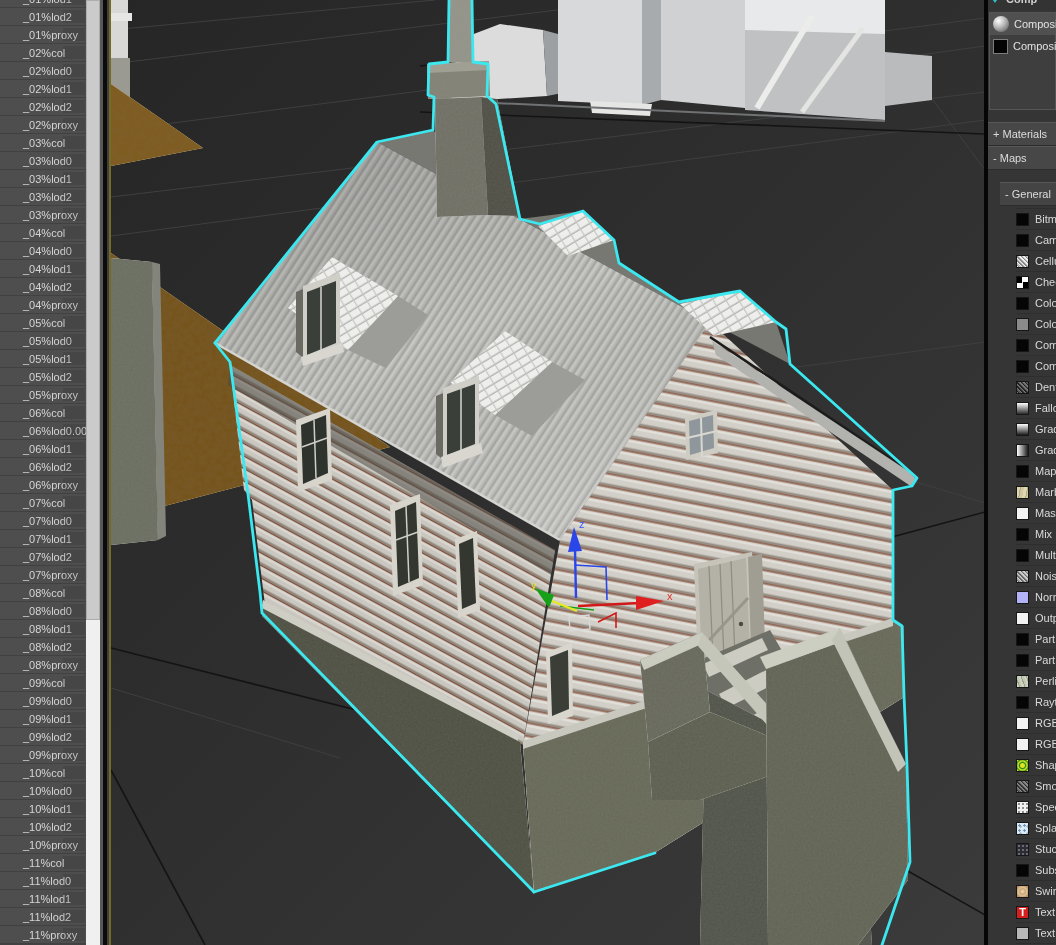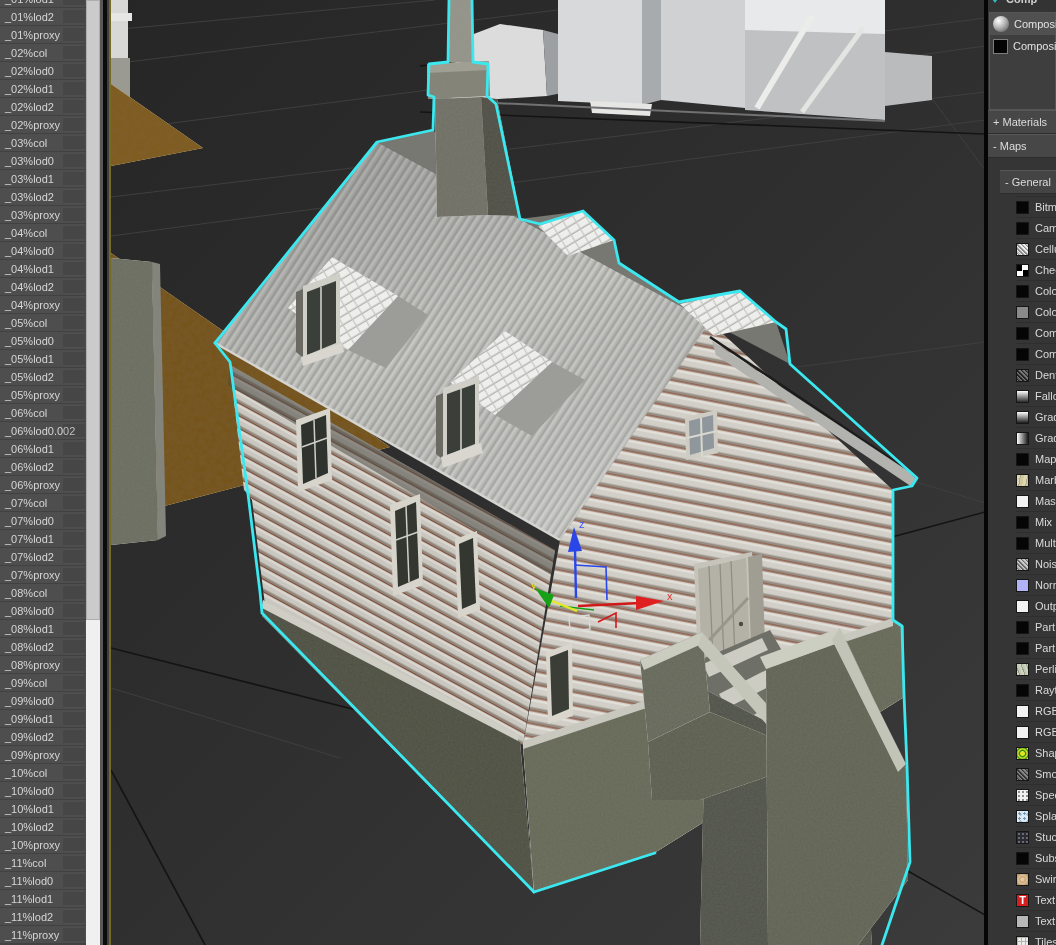--- a/index.html
+++ b/index.html
@@ -1,21 +1,21 @@
 <!DOCTYPE html>
 <html><head>
 <meta charset="utf-8">
 <style>
   html,body{margin:0;padding:0;background:#222;}
   #stage{position:relative;width:1056px;height:945px;overflow:hidden;
          font-family:"Liberation Sans",sans-serif;background:#2f2f2f;}
   
   #left-list{position:absolute;left:0;top:0;width:86px;height:945px;background:#424242;overflow:hidden;}
   #left-list .inner{margin-top:-10px;}
-  .lrow{height:18px;line-height:18px;font-size:11px;color:#d6d6d6;padding-left:5px;
+  .lrow{height:18px;line-height:18px;font-size:11px;color:#d6d6d6;padding-left:23px;
         background:#4e4e4e;border-bottom:1px solid #414141;box-sizing:border-box;position:relative;white-space:nowrap;}
   .lrow::after{content:"";position:absolute;right:1px;top:2px;bottom:2px;width:22px;background:rgba(0,0,0,0.10);}
   
   #vscroll{position:absolute;left:86px;top:0;width:14px;height:945px;background:#f0f0f0;}
   #vthumb{position:absolute;left:0;top:0;width:14px;height:620px;background:#cbcbcb;
           border:1px solid #adadad;box-sizing:border-box;}
   .sep1{position:absolute;top:0;height:945px;left:100px;width:3px;background:#585858;}
   .sep2{position:absolute;top:0;height:945px;left:103px;width:4px;background:#0b0b0b;}
   .sep3{position:absolute;top:0;height:945px;left:107px;width:2px;background:#3f3f3f;}
   .sepGold{position:absolute;top:0;height:945px;left:109px;width:2px;background:#756b28;}
@@ -30,21 +30,21 @@
   #search-sliver .in{position:absolute;top:-7px;left:2px;display:flex;align-items:center;gap:6px;}
   .tri{width:0;height:0;border-left:5px solid transparent;border-right:5px solid transparent;border-top:7px solid #2fb9c9;}
   #search-sliver .txt{font-size:11px;font-weight:bold;color:#cfcfcf;}
   #results-box{margin:2px 0 0 1px;height:96px;background:#3e3e3e;border:1px solid #565656;}
   .rrow{height:22px;display:flex;align-items:center;gap:5px;padding-left:3px;font-size:11px;color:#e2e2e2;white-space:nowrap;}
   .rrow.sel{background:#505050;}
   .sphere{width:16px;height:16px;border-radius:50%;flex:none;
           background:radial-gradient(circle at 35% 30%,#ffffff,#b4b4b4 45%,#5d5d5d 90%);}
   .swatch{width:13px;height:13px;flex:none;background:#040404;border:1px solid #7d7d7d;}
   .hdr{height:22px;line-height:22px;font-size:11px;color:#dcdcdc;background:#474747;
-       border-top:1px solid #575757;border-bottom:1px solid #2d2d2d;padding-left:5px;margin-top:0;white-space:nowrap;}
+       border-top:1px solid #575757;border-bottom:1px solid #2d2d2d;padding-left:5px;margin-top:12px;white-space:nowrap;}
   .hdr.sub{margin:12px 0 0 12px;background:#444;}
   #maps-list{margin-left:28px;margin-top:2px;}
   .mrow{height:20px;display:flex;align-items:center;gap:6px;border-top:1px solid #2e2e2e;
         font-size:11px;color:#dadada;white-space:nowrap;}
   .ic{width:13px;height:13px;border:1px solid #161616;flex:none;box-sizing:border-box;}
   .ic-black{background:#050505}
   .ic-white{background:#f2f2f2}
   .ic-gray{background:#8a8a8a}
   .ic-silver{background:#b8b8b8}
   .ic-checker{background:conic-gradient(#fff 25%,#000 0 50%,#fff 0 75%,#000 0);}

